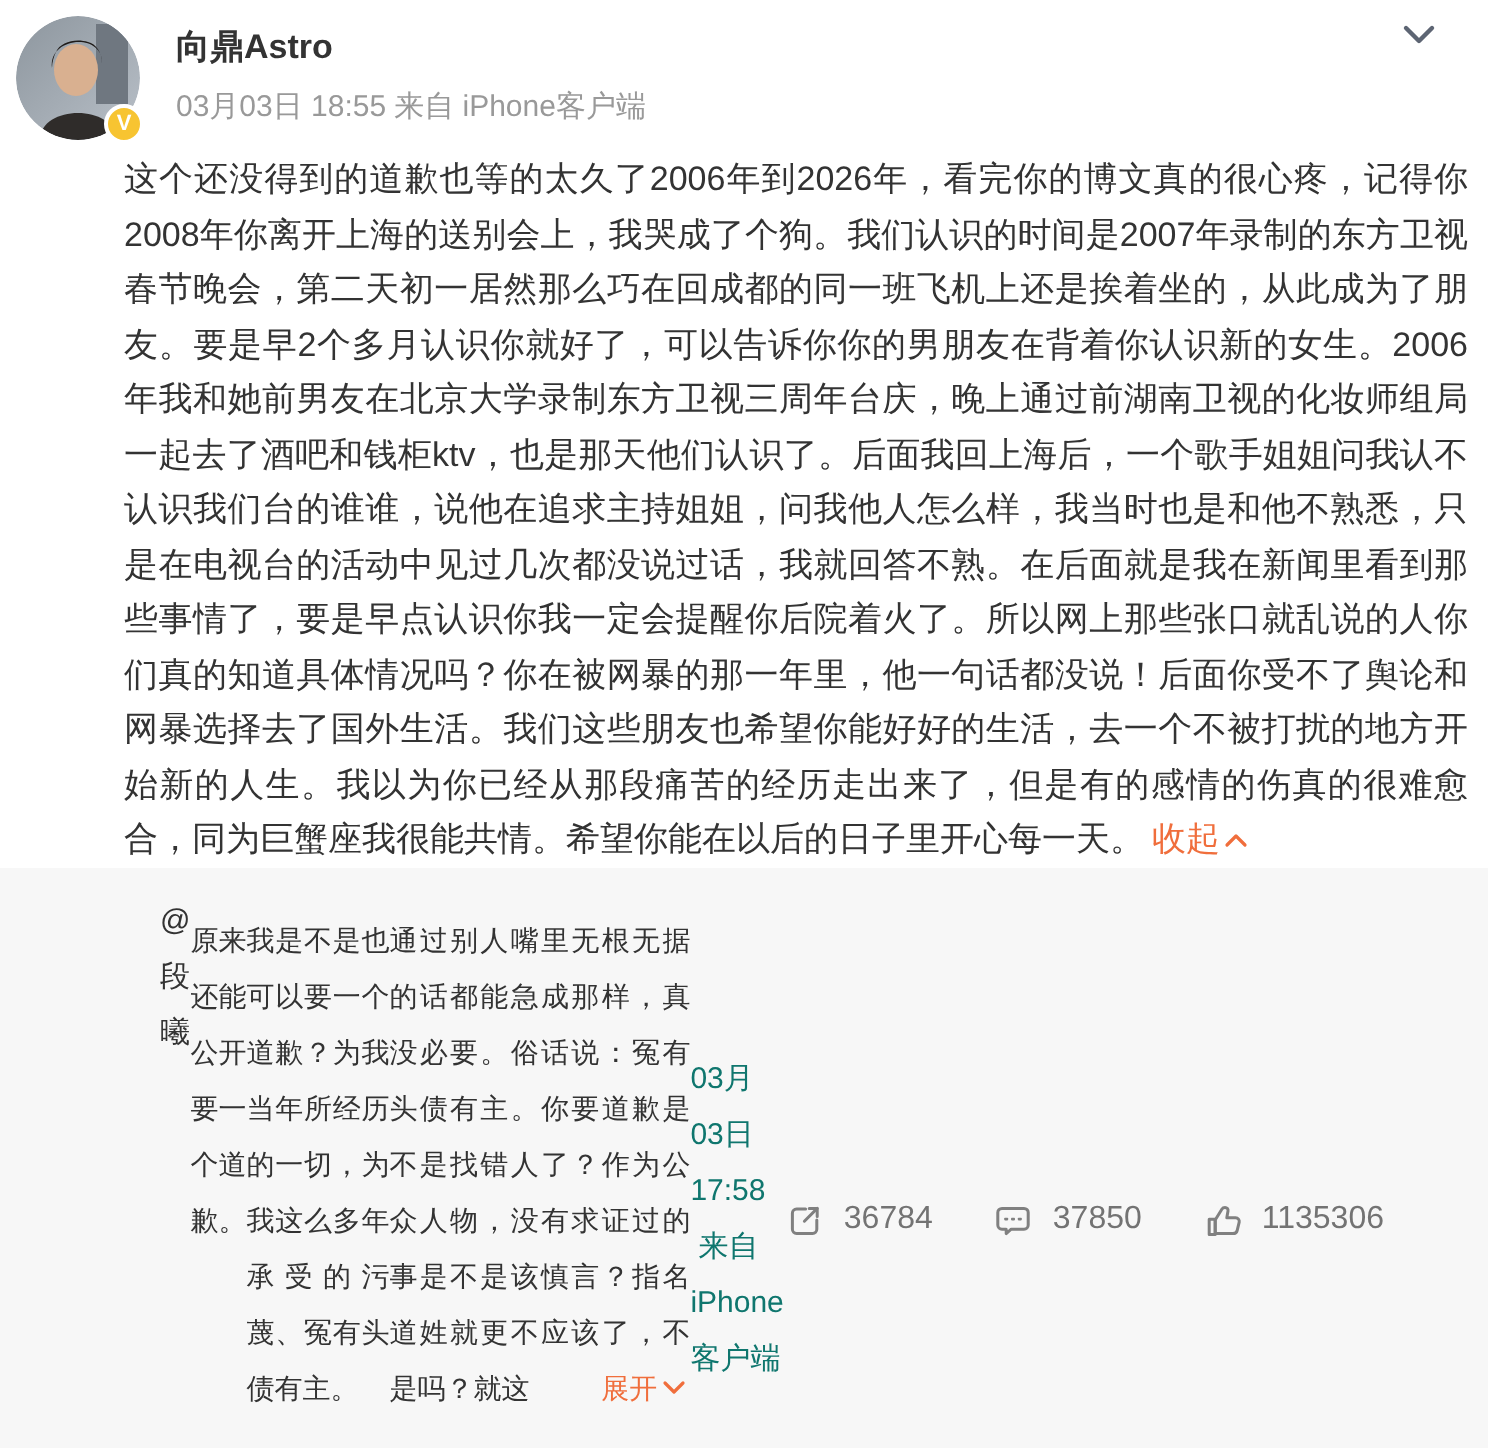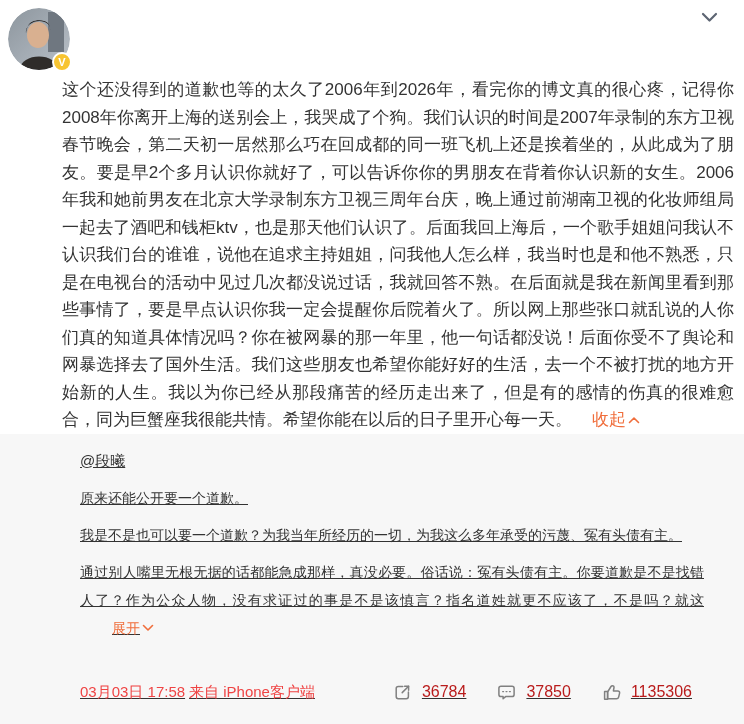--- a/index.html
+++ b/index.html
@@ -39,49 +39,47 @@
   
   .post-text {
     flex: 0 0 auto;
     padding: 4px 10px 0 62px;
     font-size: 17px;
     line-height: 27.5px;
     color: #333333;
     text-align: justify;
   }
   .link-orange { color: #f06e3c; cursor: pointer; white-space: nowrap; margin-left: 32px; }
-  .collapse-link { margin-left: 20px; }
+  .collapse-link { margin-left: 4px; }
   .link-chevron { display: inline-block; vertical-align: 1px; margin-left: 2px; line-height: 0; }
   
   .quote {
     flex: 1 1 auto;
     background: #f7f7f7;
-    padding: 13px 40px 4px 80px;
+    padding: 13px 40px 16px 80px;
     font-size: 14px;
     line-height: 28px;
     color: #333333;
     display: flex;
-    flex-direction: column;
-    text-decoration: underline;
   }
   .quote-handle { font-size: 15px; color: #333333; cursor: pointer; line-height: 28px; }
   .quote p { margin-top: 9px; text-align: justify; }
   .quote-footer {
     margin-top: auto;
     padding: 0 0 14px 0;
     display: flex;
     align-items: center;
     justify-content: space-between;
   }
-  .quote-meta { font-size: 15px; color: #ef4444; }
+  .quote-meta { font-size: 15px; color: #0f766e; }
   .quote-meta .src { margin-left: 4px; cursor: pointer; }
   .stats { display: flex; align-items: center; gap: 30px; margin-right: 12px; }
   .stat {
     display: flex; align-items: center; gap: 9px;
-    color: #b91c1c; font-size: 16px; cursor: pointer;
+    color: #737373; font-size: 16px; cursor: pointer;
     background: none; border: none; font-family: inherit;
   }
   .stat svg { display: block; }
 </style>
 </head>
 <body>
 
 <div class="page">
 
   <div class="header">
@@ -98,20 +96,26 @@
         </defs>
         <g clip-path="url(#avclip)">
           <rect width="62" height="62" fill="url(#avbg)"></rect>
           <rect x="40" y="4" width="16" height="40" fill="#6f7780"></rect>
           <path d="M12 62 C12 44 50 44 50 62 Z" fill="#2f2c2a"></path>
           <ellipse cx="30" cy="27" rx="11" ry="13" fill="#d9b090"></ellipse>
           <path d="M18 26 C16 10 44 8 43 24 C43 18 40 14 36 13 C30 11 22 13 20 18 C19 20 18 23 18 26 Z" fill="#1f1b19"></path>
         </g>
       </svg>
       <span class="v-badge">V</span>
+    </div>
+    <div class="user-block">
+      <div class="username">向鼎Astro</div>
+      <div class="post-meta">
+        <span>03月03日 18:55</span><span class="src">来自 iPhone客户端</span>
+      </div>
     </div>
     <span class="header-chevron">
       <svg width="17" height="11" viewBox="0 0 17 11">
           <polyline points="2,2 8.5,8.5 15,2" fill="none" stroke="#5d6573" stroke-width="2.2" stroke-linecap="round" stroke-linejoin="round"></polyline>
         </svg>
     </span>
   </div>
 
   <div class="post-text">
     <span>这个还没得到的道歉也等的太久了2006年到2026年，看完你的博文真的很心疼，记得你2008年你离开上海的送别会上，我哭成了个狗。我们认识的时间是2007年录制的东方卫视春节晚会，第二天初一居然那么巧在回成都的同一班飞机上还是挨着坐的，从此成为了朋友。要是早2个多月认识你就好了，可以告诉你你的男朋友在背着你认识新的女生。2006年我和她前男友在北京大学录制东方卫视三周年台庆，晚上通过前湖南卫视的化妆师组局一起去了酒吧和钱柜ktv，也是那天他们认识了。后面我回上海后，一个歌手姐姐问我认不认识我们台的谁谁，说他在追求主持姐姐，问我他人怎么样，我当时也是和他不熟悉，只是在电视台的活动中见过几次都没说过话，我就回答不熟。在后面就是我在新闻里看到那些事情了，要是早点认识你我一定会提醒你后院着火了。所以网上那些张口就乱说的人你们真的知道具体情况吗？你在被网暴的那一年里，他一句话都没说！后面你受不了舆论和网暴选择去了国外生活。我们这些朋友也希望你能好好的生活，去一个不被打扰的地方开始新的人生。我以为你已经从那段痛苦的经历走出来了，但是有的感情的伤真的很难愈合，同为巨蟹座我很能共情。希望你能在以后的日子里开心每一天。</span><span class="link-orange collapse-link"><span>收起</span><span class="link-chevron"><svg width="12" height="8" viewBox="0 0 12 8">

